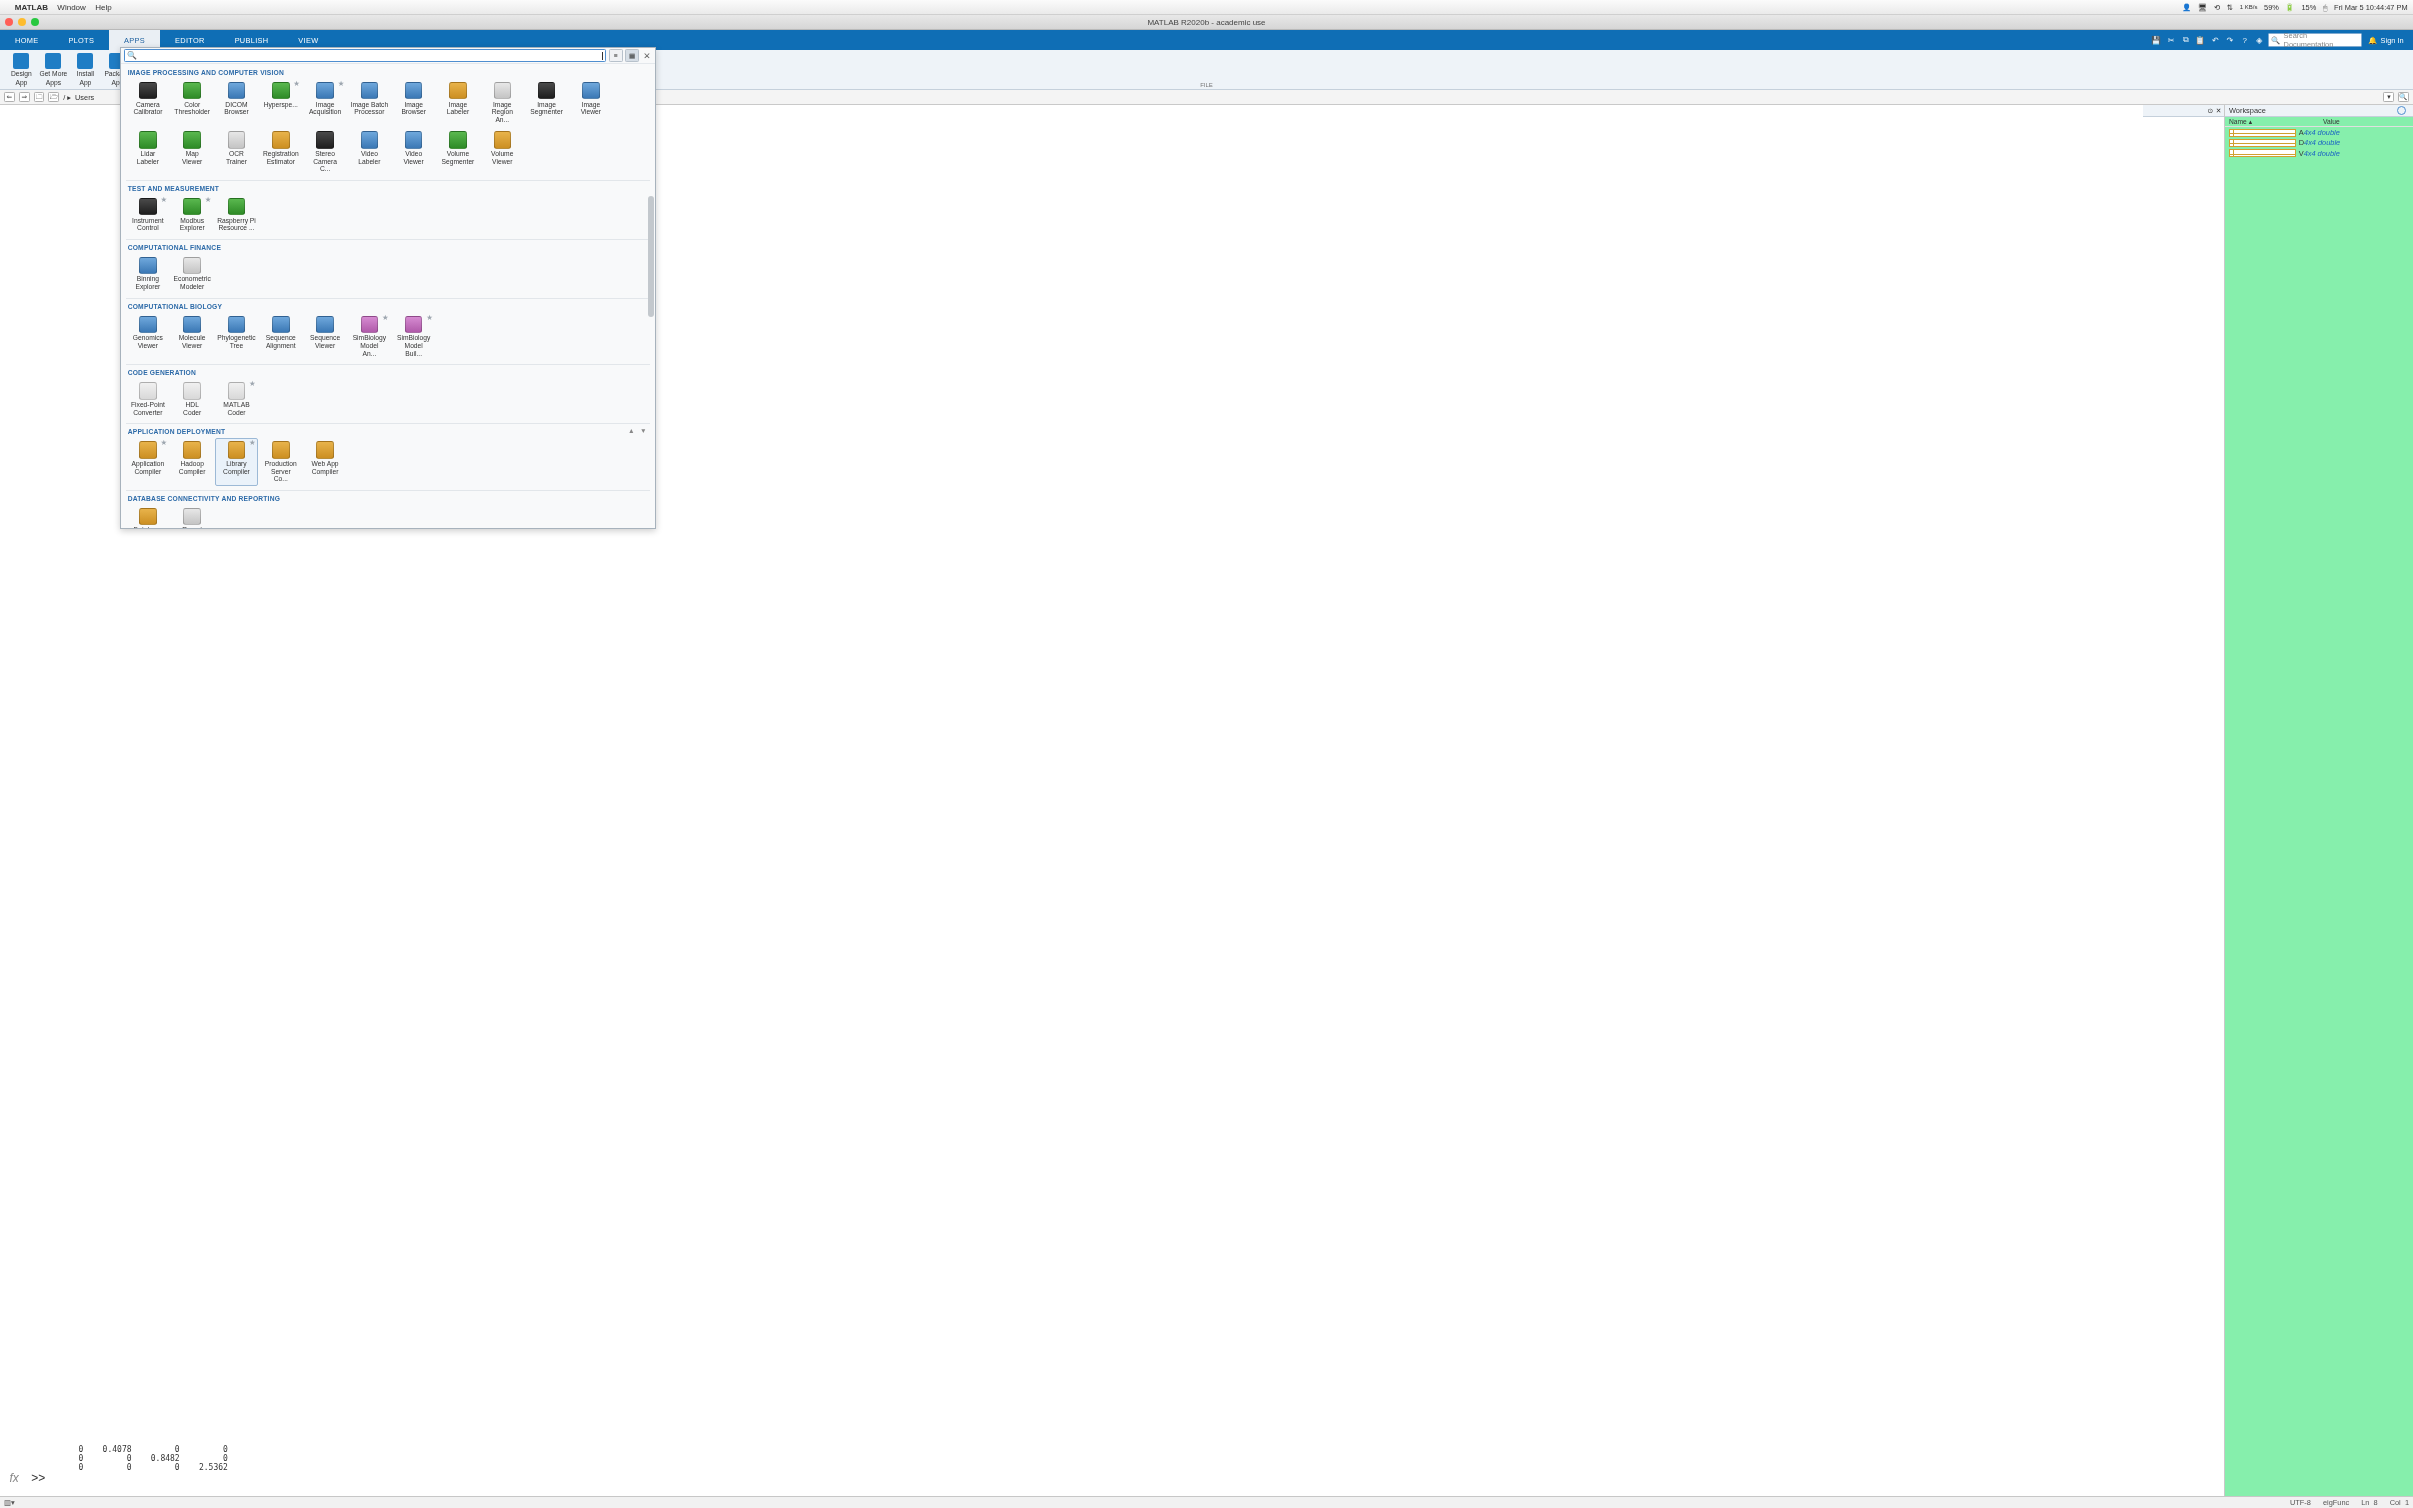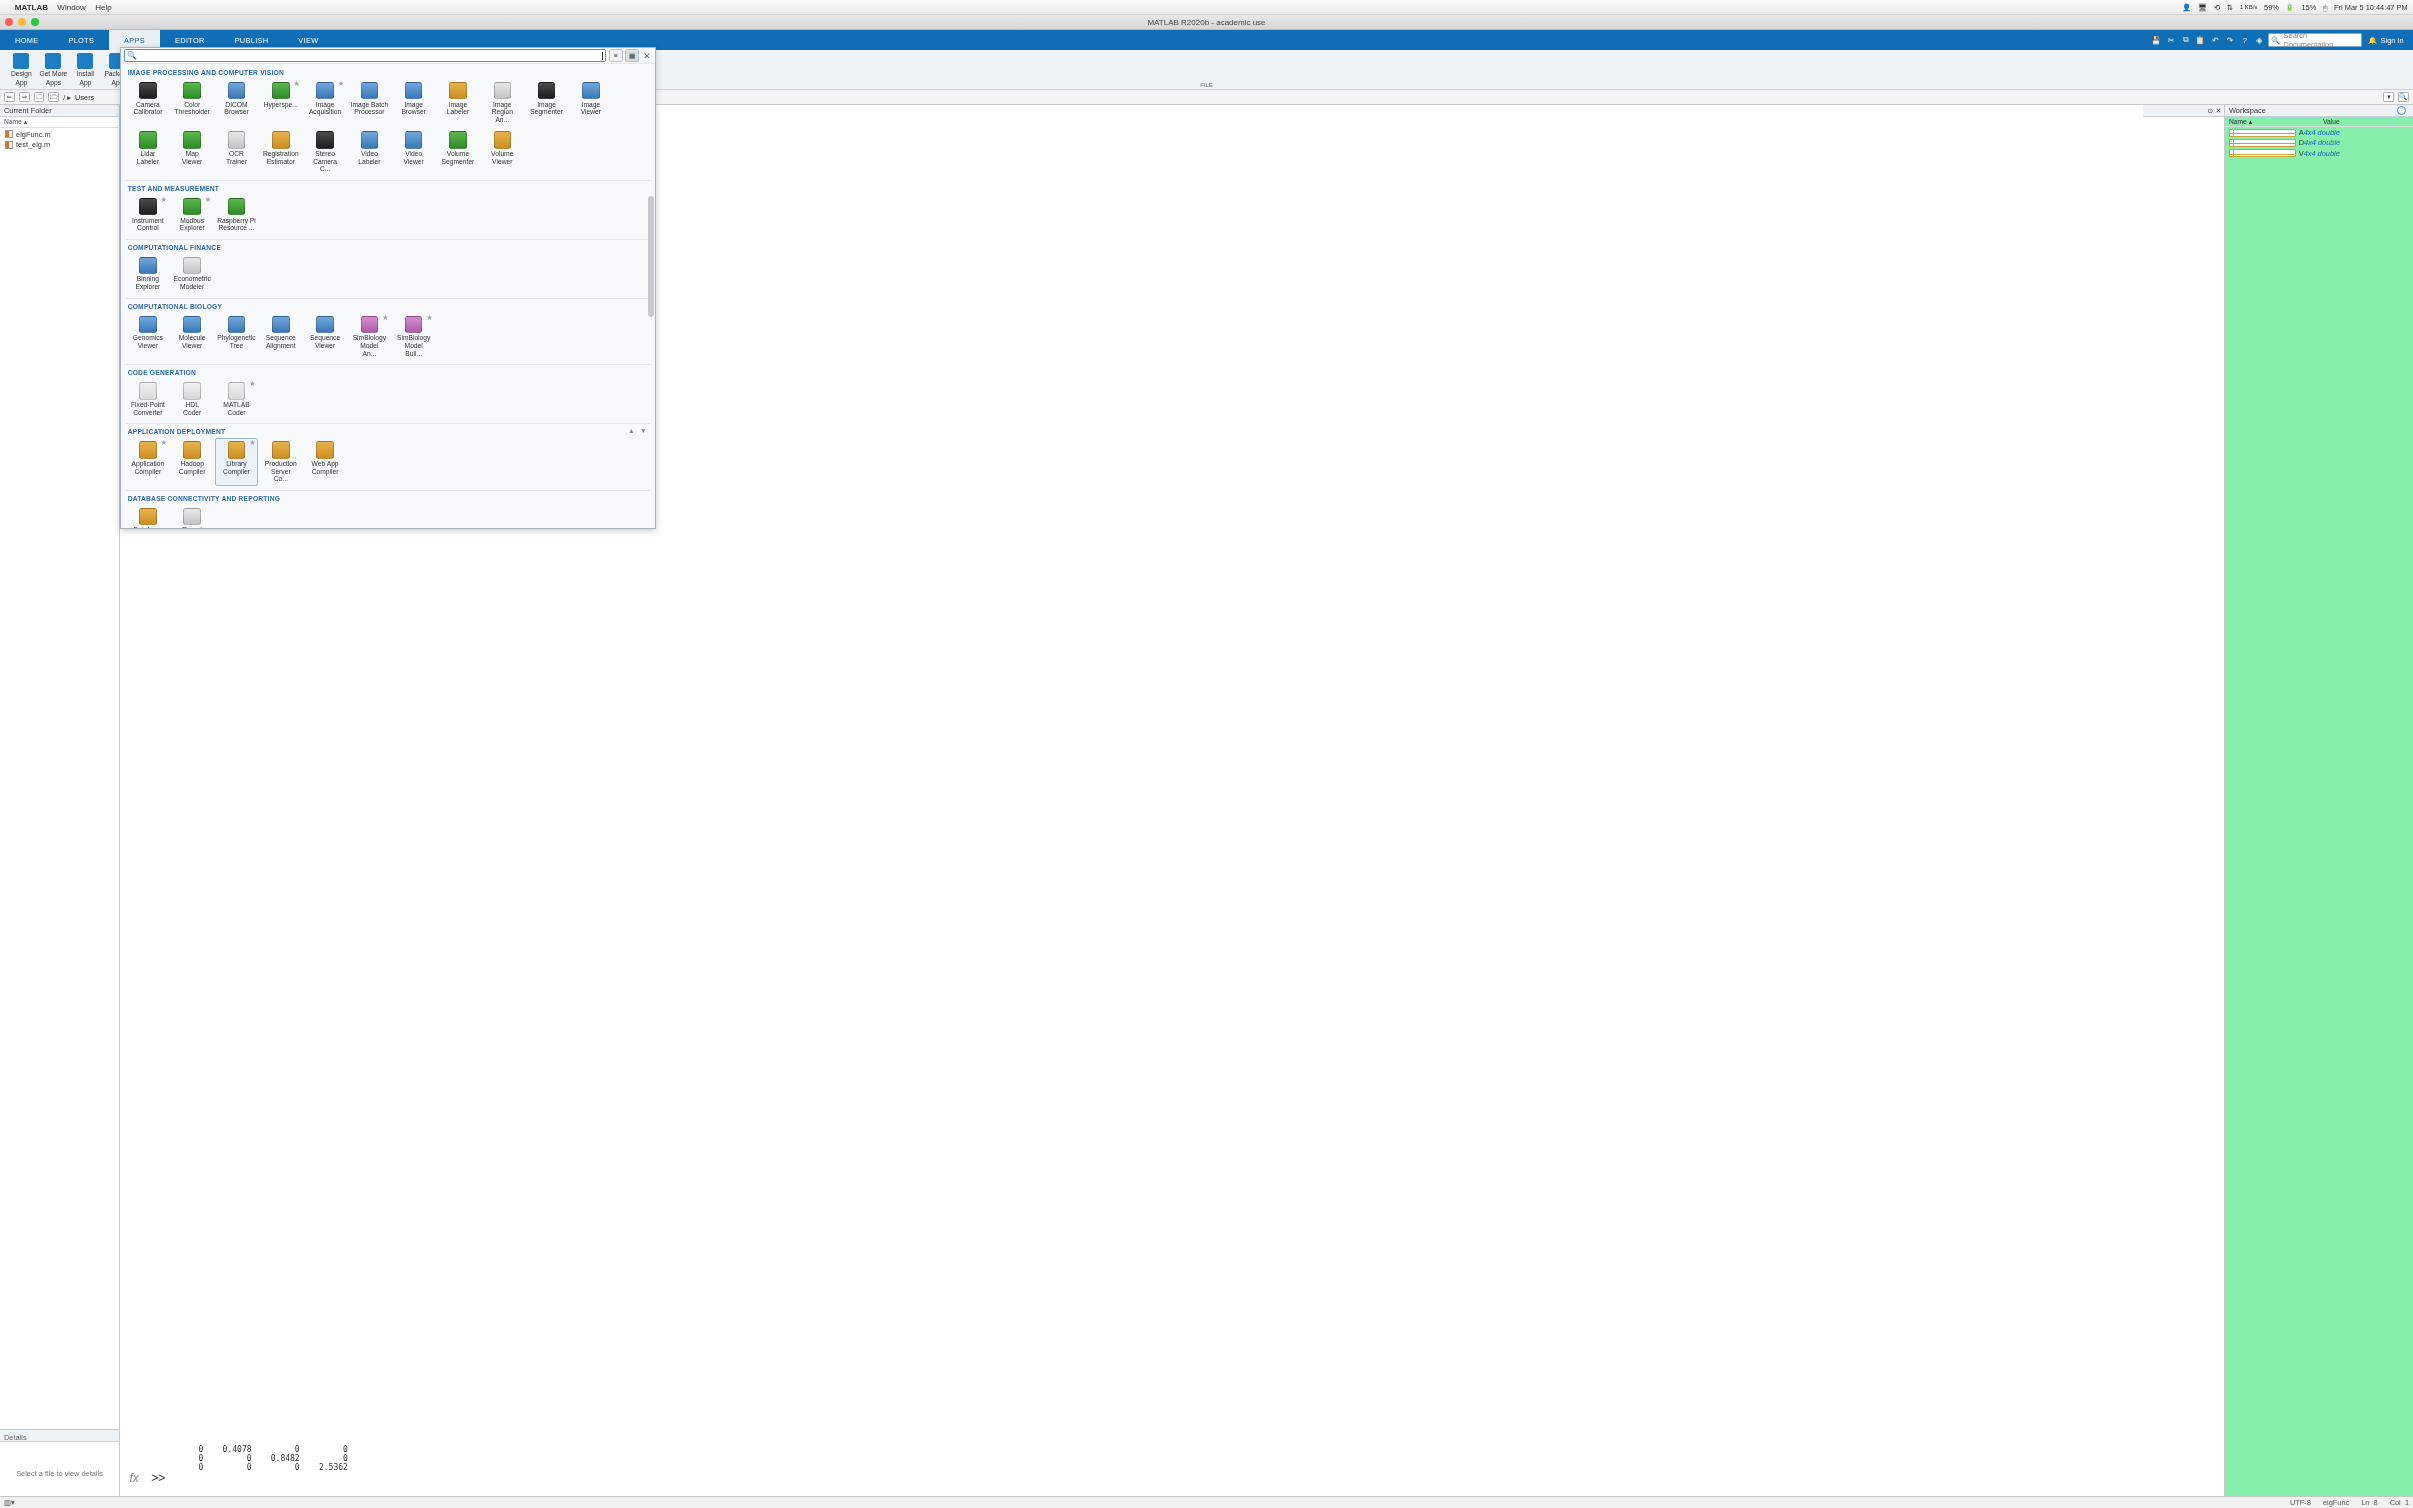--- a/index.html
+++ b/index.html
@@ -190,38 +190,20 @@
   <span class="nav-icon">⇒</span>
   <span class="nav-icon">🗀</span>
   <span class="nav-icon">🗁</span>
   <span>/ ▸</span>
   <span>Users</span>
   <span style="margin-left:auto" class="nav-icon">▾</span>
   <span class="nav-icon">🔍</span>
 </div>
 
 <div class="body">
-  <div class="left">
-    <div class="panel-hdr">Current Folder</div>
-    <div class="panel-sub">Name ▴</div>
-    <div class="filelist" id="filelist">
-        <div class="file-item">
-          <span class="file-ico"></span>
-          <span>eigFunc.m</span>
-        </div>
-        <div class="file-item">
-          <span class="file-ico"></span>
-          <span>test_eig.m</span>
-        </div>
-      </div>
-    <div class="details">
-      <div class="panel-hdr details-label">Details</div>
-      <div class="details-body">Select a file to view details</div>
-    </div>
-  </div>
 
   <div class="center">
     <div class="editor-tab-strip">
       <span class="x-ico">⊙</span>
       <span class="x-ico">✕</span>
     </div>
     <pre class="cw-out">        0    0.4078         0         0
         0         0    0.8482         0
         0         0         0    2.5362</pre>
     <div class="prompt">

